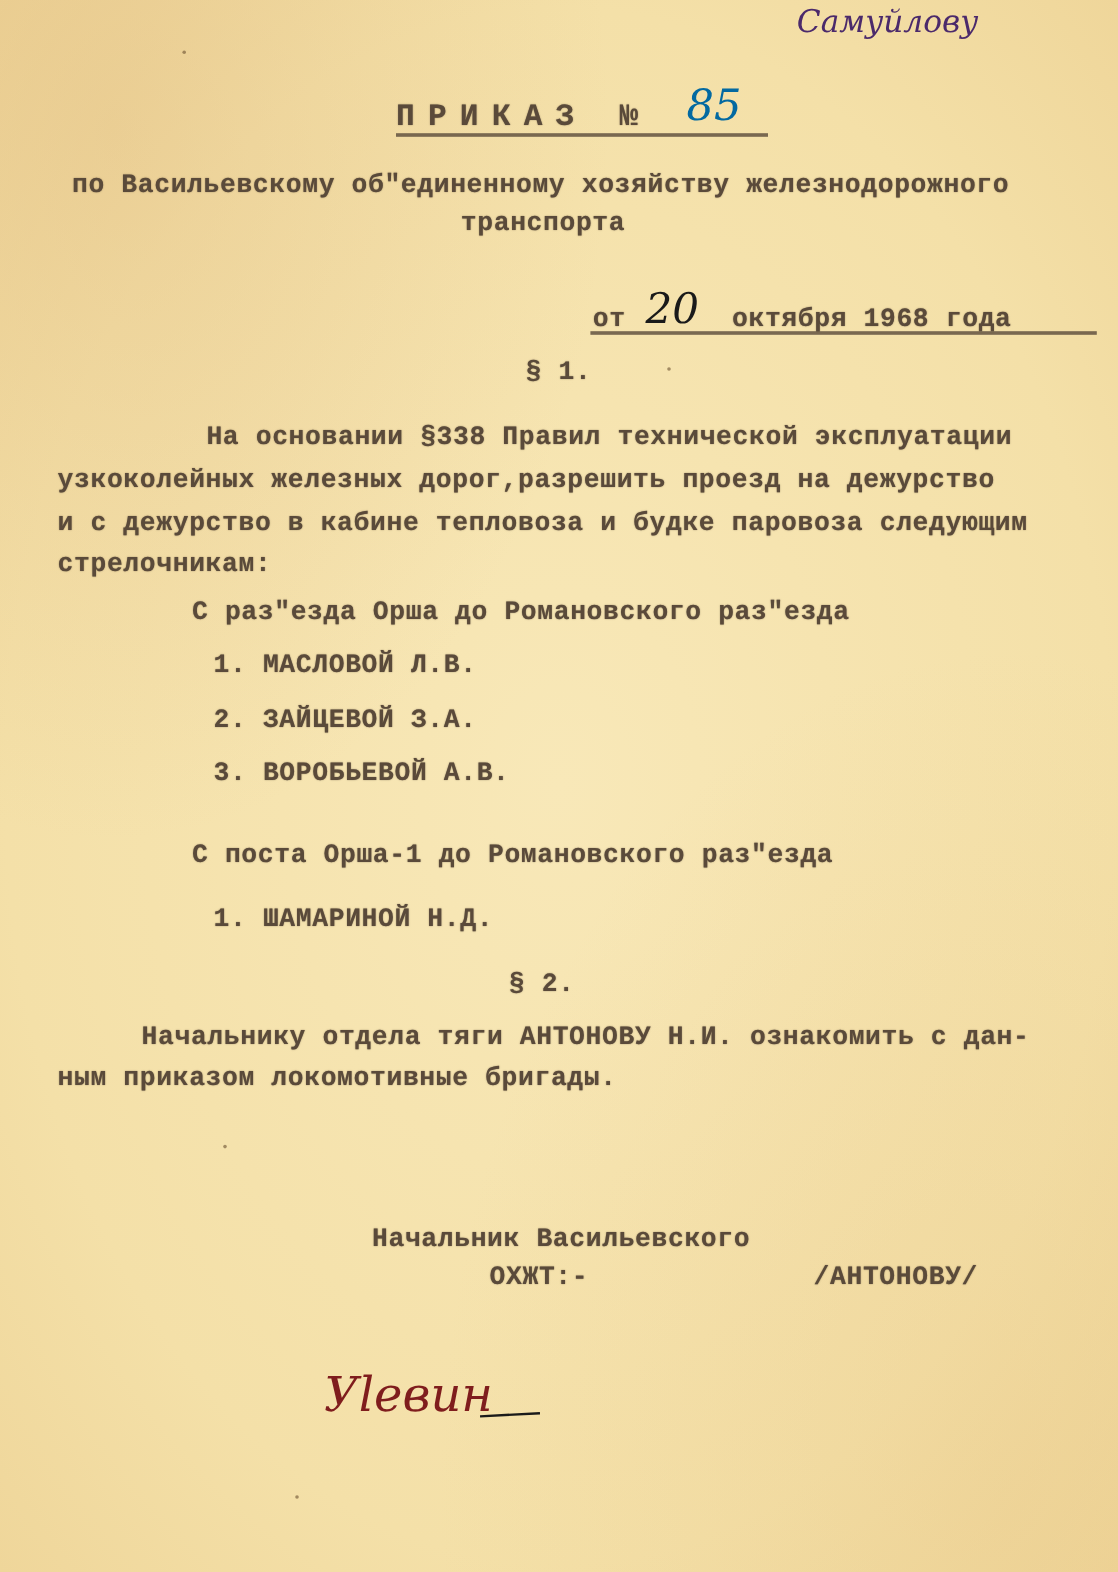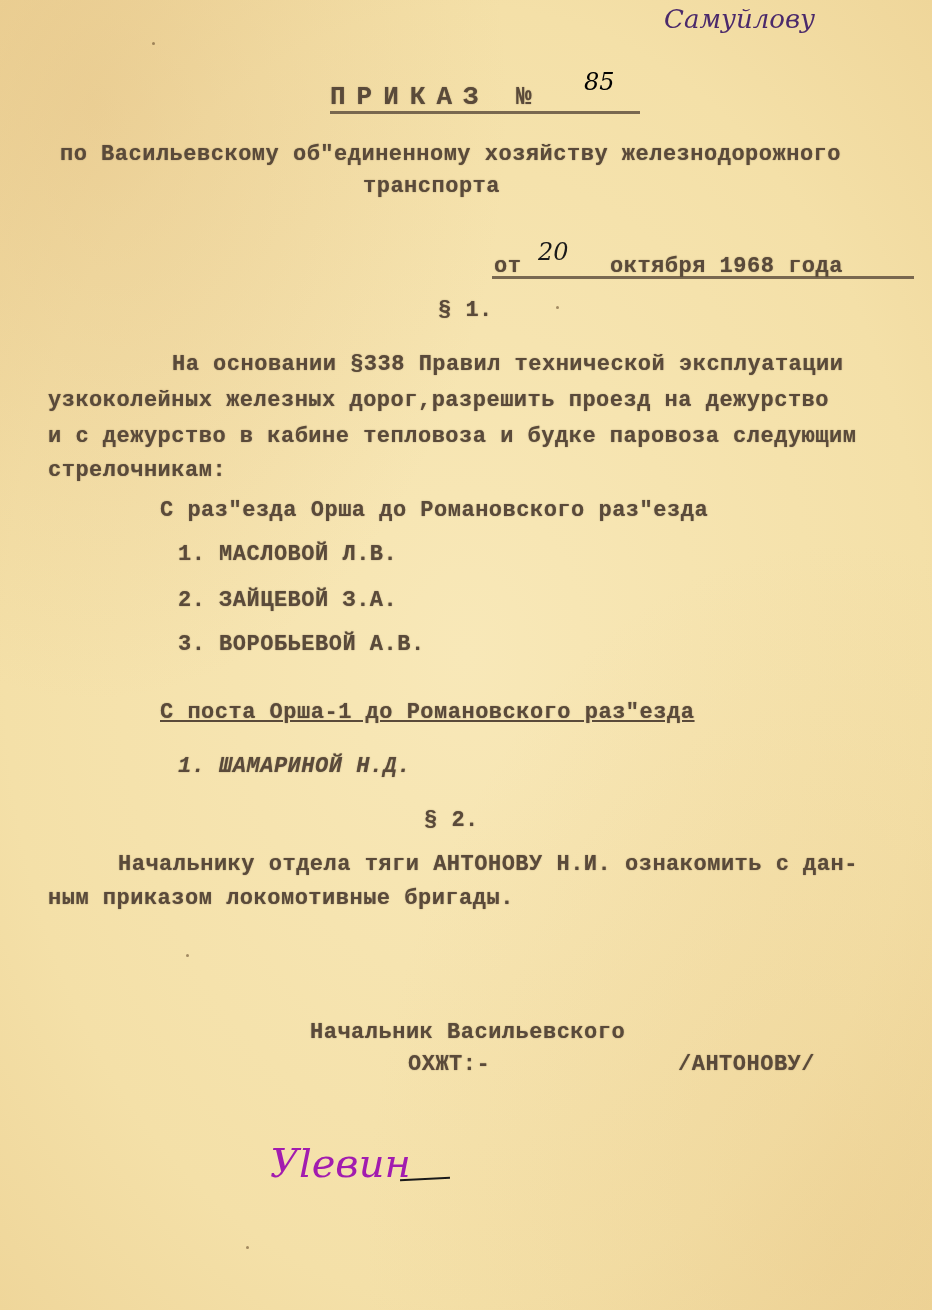--- a/index.html
+++ b/index.html
@@ -26,47 +26,47 @@
       text-shadow: 0 0 1.2px rgba(70,55,40,0.6);
     }
     .hand {
       position: absolute;
       font-family: "DejaVu Serif", serif;
       font-style: italic;
       white-space: nowrap;
     }
     .title { left: 330px; top: 82px; font-size: 26px; letter-spacing: 11px; }
     .title-underline { position: absolute; left: 330px; top: 111px; width: 310px; height: 3px; background: #5a4a3a; opacity: 0.8; }
-    .order-no { left: 584px; top: 68px; font-size: 24px; color: #000000; }
+    .order-no { left: 572px; top: 68px; font-size: 36px; color: #0369a1; }
     .corner-note { left: 664px; top: 4px; font-size: 26px; color: #4b2a6b; text-align: right; }
     .subtitle-1 { left: 60px; top: 142px; }
-    .subtitle-2 { left: 363px; top: 174px; }
+    .subtitle-2 { left: 384px; top: 174px; }
     .date { left: 494px; top: 254px; }
-    .date-day { left: 538px; top: 238px; font-size: 24px; color: #1a1a1a; }
+    .date-day { left: 538px; top: 238px; font-size: 35px; color: #1a1a1a; }
     .date-underline { position: absolute; left: 492px; top: 276px; width: 422px; height: 3px; background: #5a4a3a; opacity: 0.8; }
     .sec1 { left: 438px; top: 298px; }
     .p1 { left: 48px; }
     .p1-l1 { left: 172px; top: 352px; }
     .p1-l2 { top: 388px; }
     .p1-l3 { top: 424px; }
     .p1-l4 { top: 458px; }
     .route1 { left: 160px; top: 498px; }
     .li { left: 146px; margin-left: 32px; }
     .li-1 { top: 542px; }
     .li-2 { top: 588px; text-align: center; }
     .li-3 { top: 632px; }
-    .route2 { left: 160px; top: 700px; text-decoration: underline; }
-    .li-4 { top: 754px; font-style: italic; }
+    .route2 { left: 160px; top: 700px; }
+    .li-4 { top: 754px; }
     .sec2 { left: 424px; top: 808px; }
     .p2-l1 { left: 118px; top: 852px; }
     .p2-l2 { left: 48px; top: 886px; }
     .sig-l1 { left: 310px; top: 1020px; }
     .sig-l2 { left: 408px; top: 1052px; }
     .sig-name { left: 678px; top: 1052px; }
-    .signature { left: 270px; top: 1140px; font-size: 40px; color: #a21caf; }
+    .signature { left: 270px; top: 1140px; font-size: 40px; color: #7f1d1d; }
     .signature-tail { position: absolute; left: 400px; top: 1178px; width: 50px; height: 2px; background: #1a1a1a; transform: rotate(-3deg); }
     .speck { position: absolute; width: 3px; height: 3px; border-radius: 50%; background: #6b5030; opacity: 0.6; }
   </style>
 </head>
 <body>
 
 <div class="paper"></div>
 
 <div class="hand corner-note">Самуйлову</div>
 

